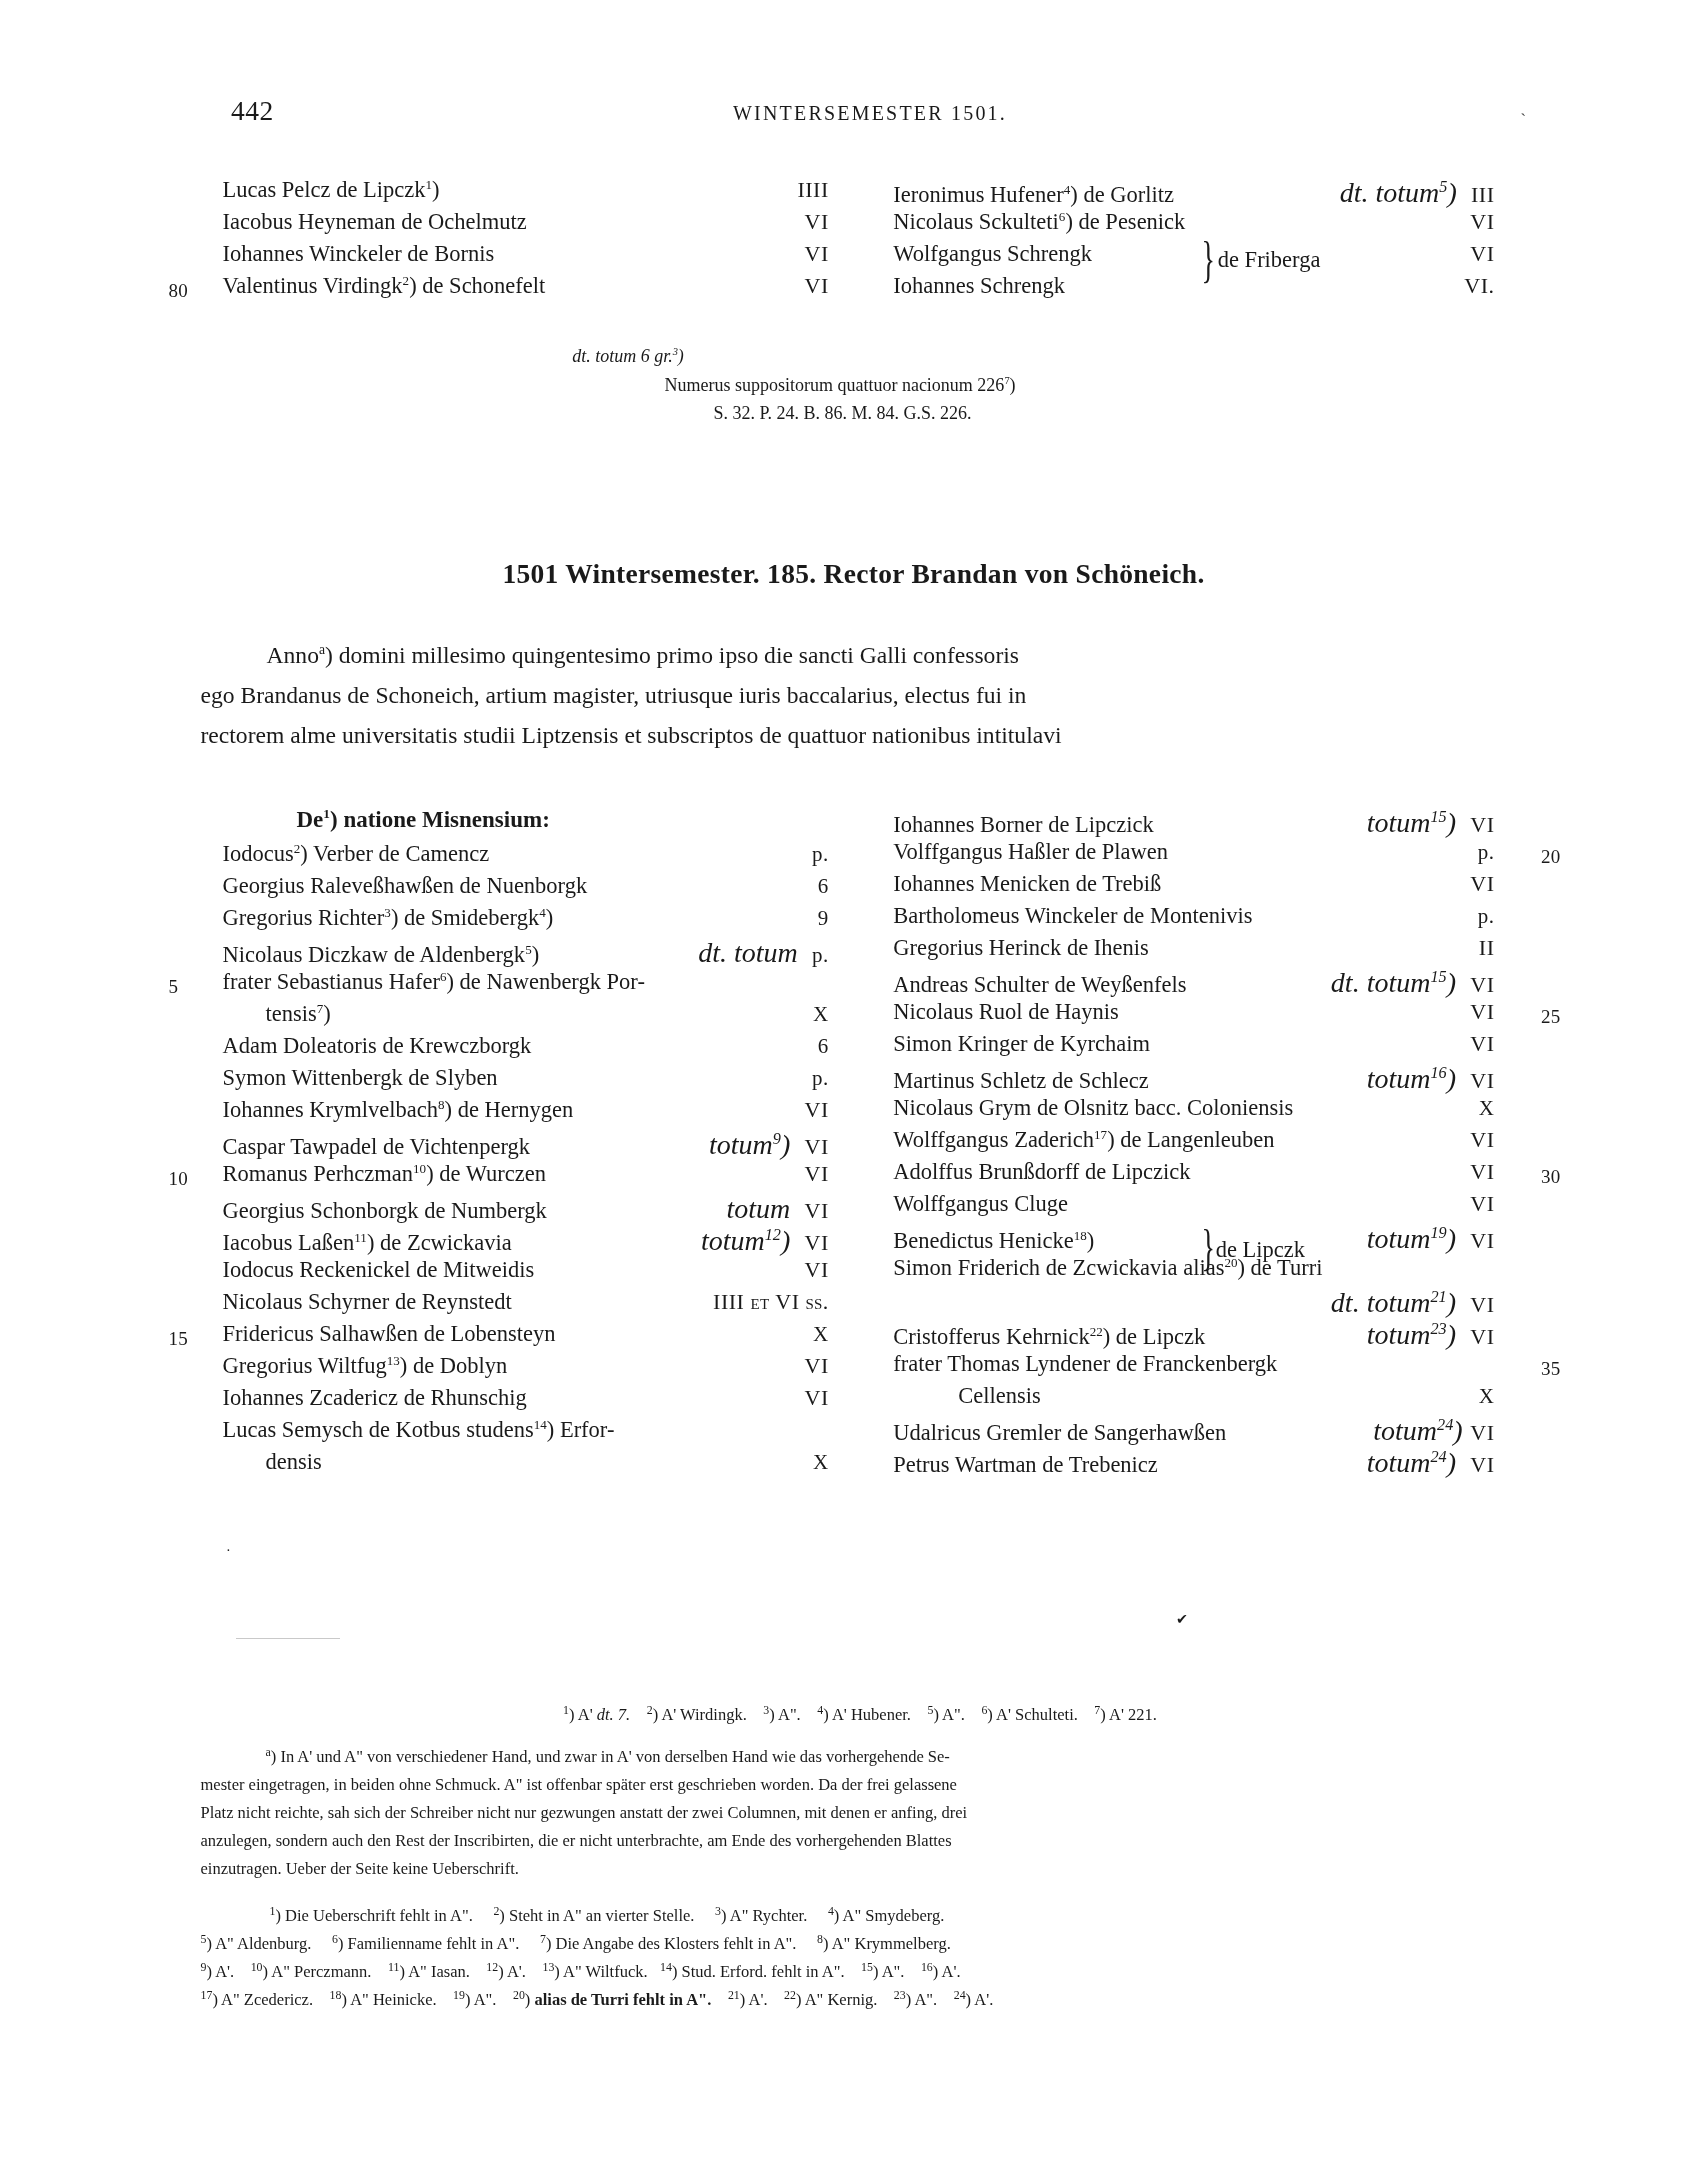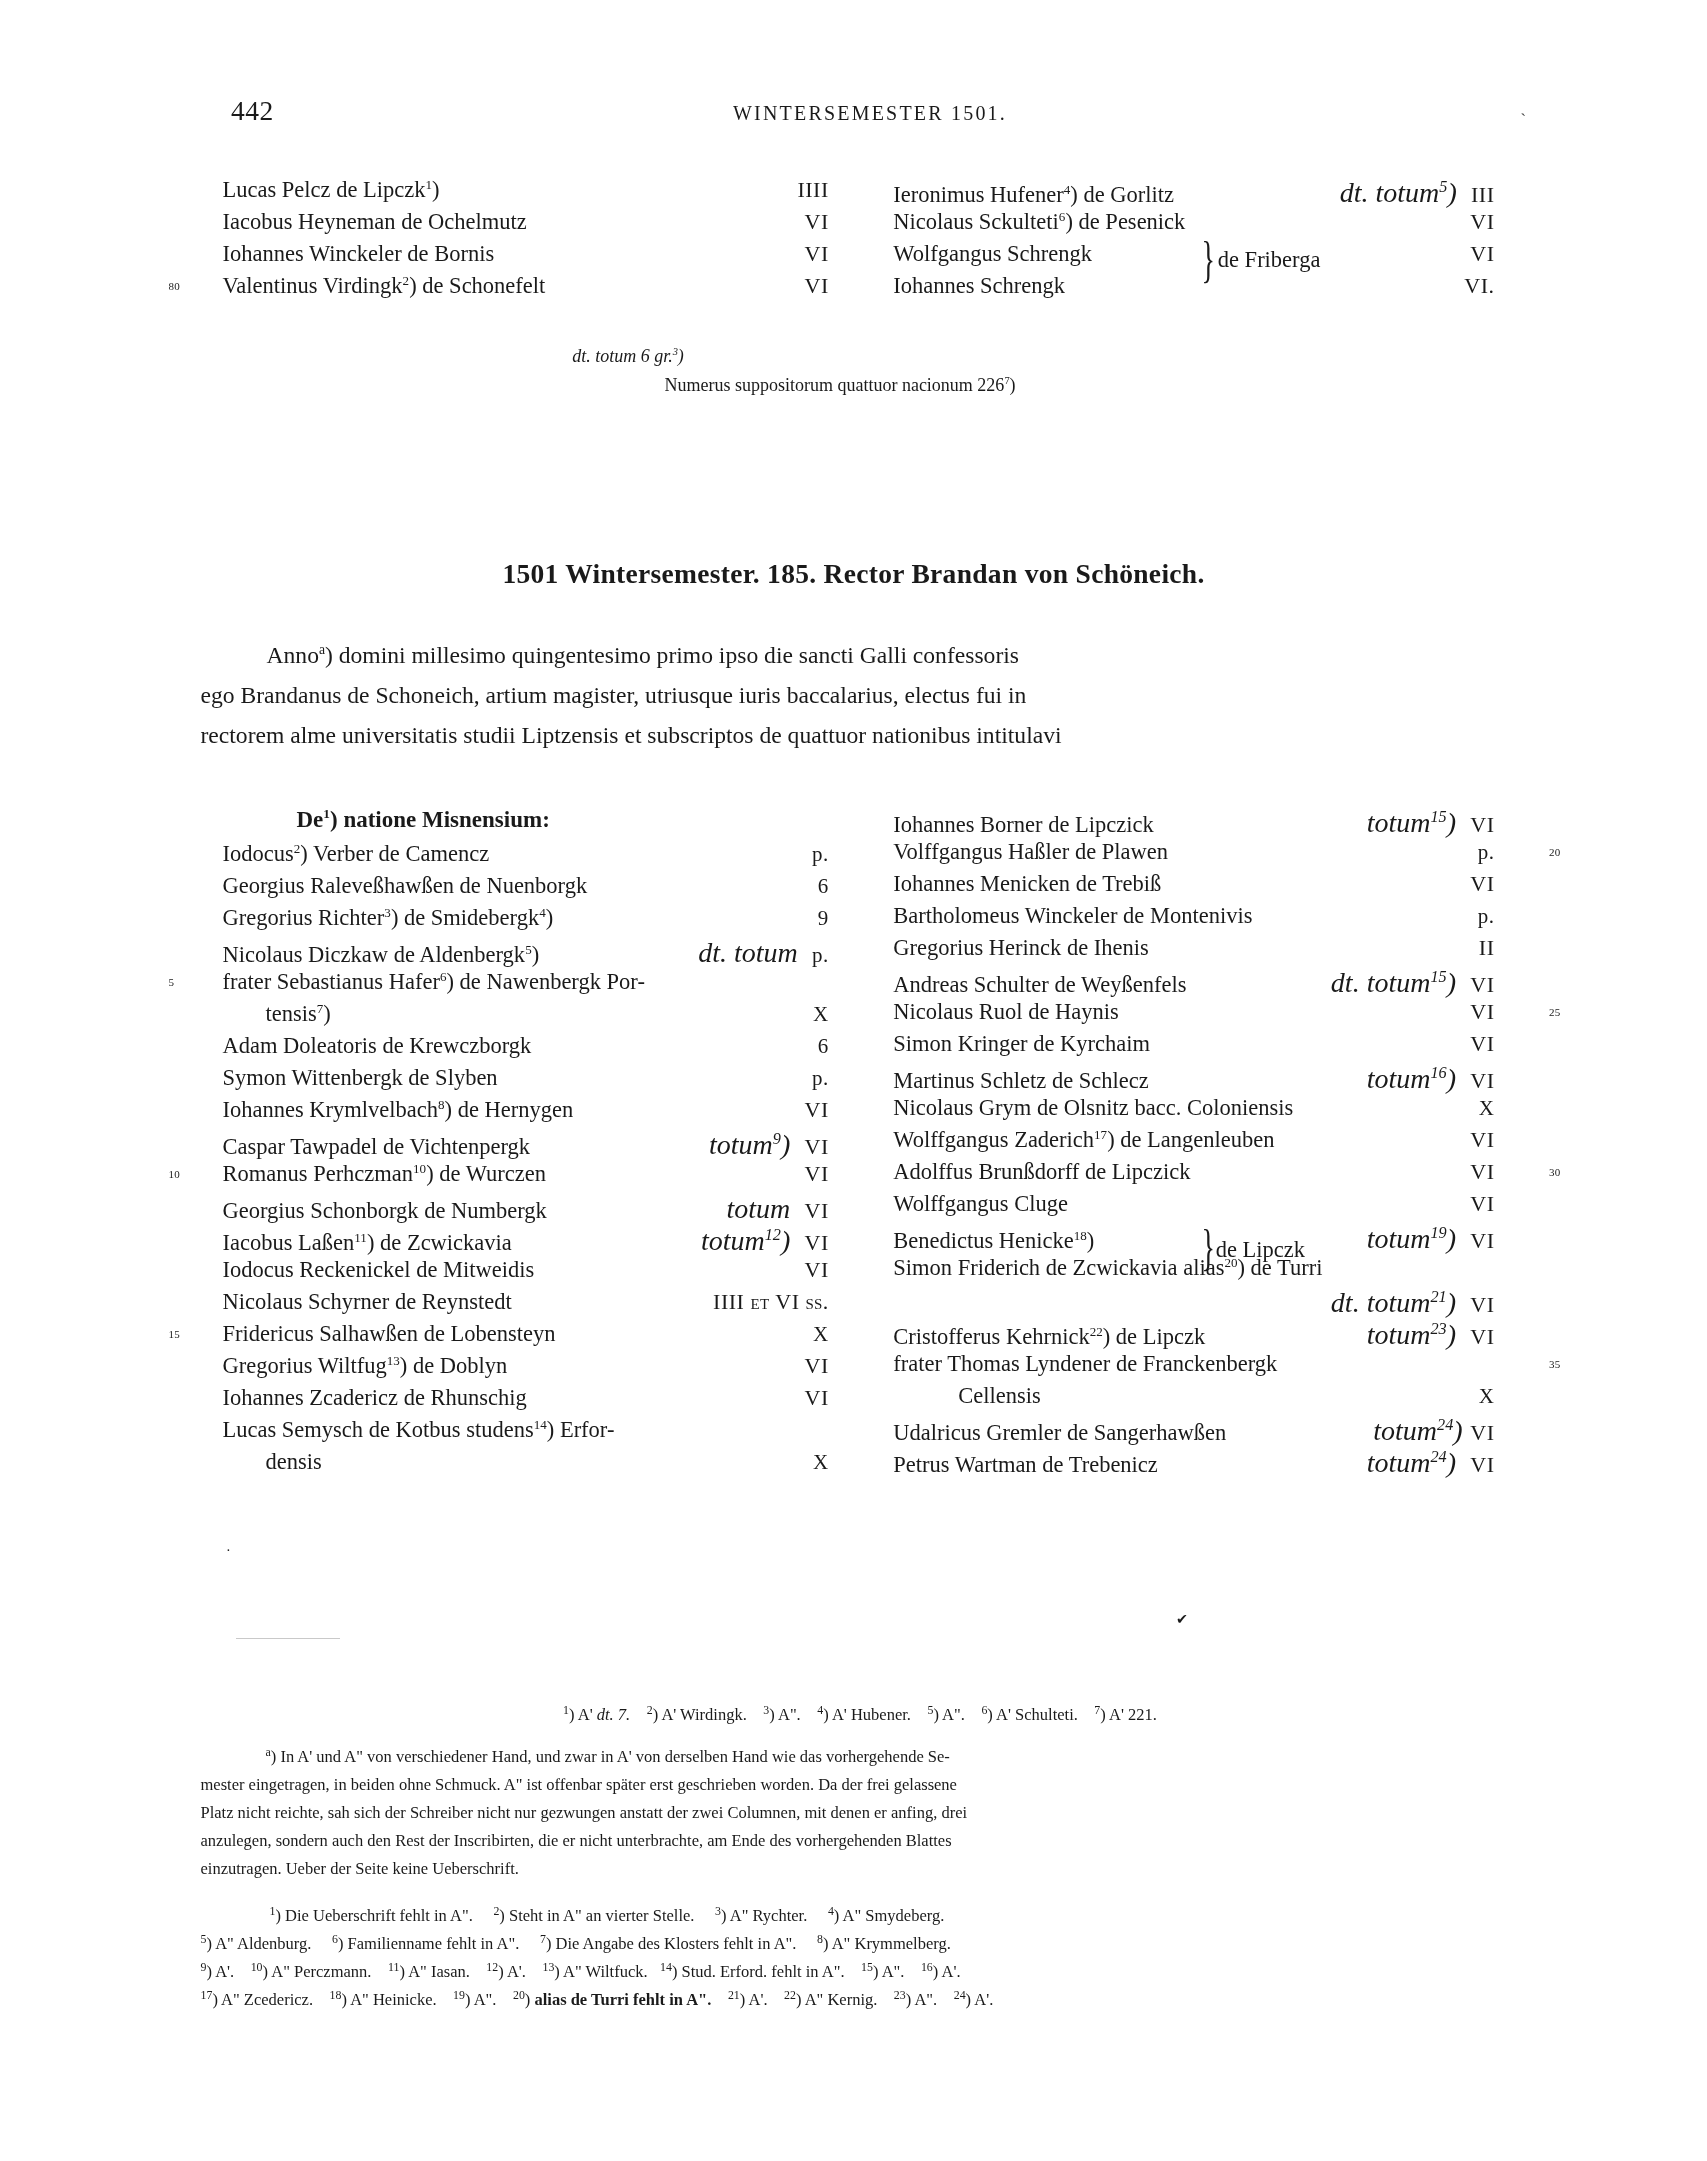--- a/index.html
+++ b/index.html
@@ -71,21 +71,21 @@
     display: flex;
     align-items: baseline;
     height: 32px;
     font-size: 22.5px;
     white-space: nowrap;
   }
   .lineno {
     position: absolute;
     left: -32px;
     top: 6.6px;
-    font-size: 11px;
+    font-size: 19px;
     letter-spacing: 0.3px;
   }
   .lineno.right-no {
     left: auto;
     right: -41px;
   }
   .nm {
     padding-left: 22px;
   }
   .nm.indent2 { padding-left: 65px; }
@@ -258,20 +258,23 @@
       </div>
     </div>
   </div>
 
   <div class="block" style="top:346px;">
     <div class="ctr ital" style="padding-right:451px;">
       <span>dt. totum 6 gr.</span><sup>3</sup>)
     </div>
     <div class="ctr" style="margin-top:7.7px; padding-right:27px;">
       <span>Numerus suppositorum quattuor nacionum 226</span><sup>7</sup>)
+    </div>
+    <div class="ctr" style="margin-top:7.7px; padding-right:22px;">
+      <span>S. 32.  P. 24.  B. 86.  M. 84.  G.S. 226.</span>
     </div>
   </div>
 
   <div class="block" style="top:558px;">
     <div class="sec-head">1501 Wintersemester.  185. Rector Brandan von Schöneich.</div>
   </div>
 
   <div class="block" style="top:635px;">
     <div class="intro">
       <span class="intro-line" style="text-indent:66px;">

